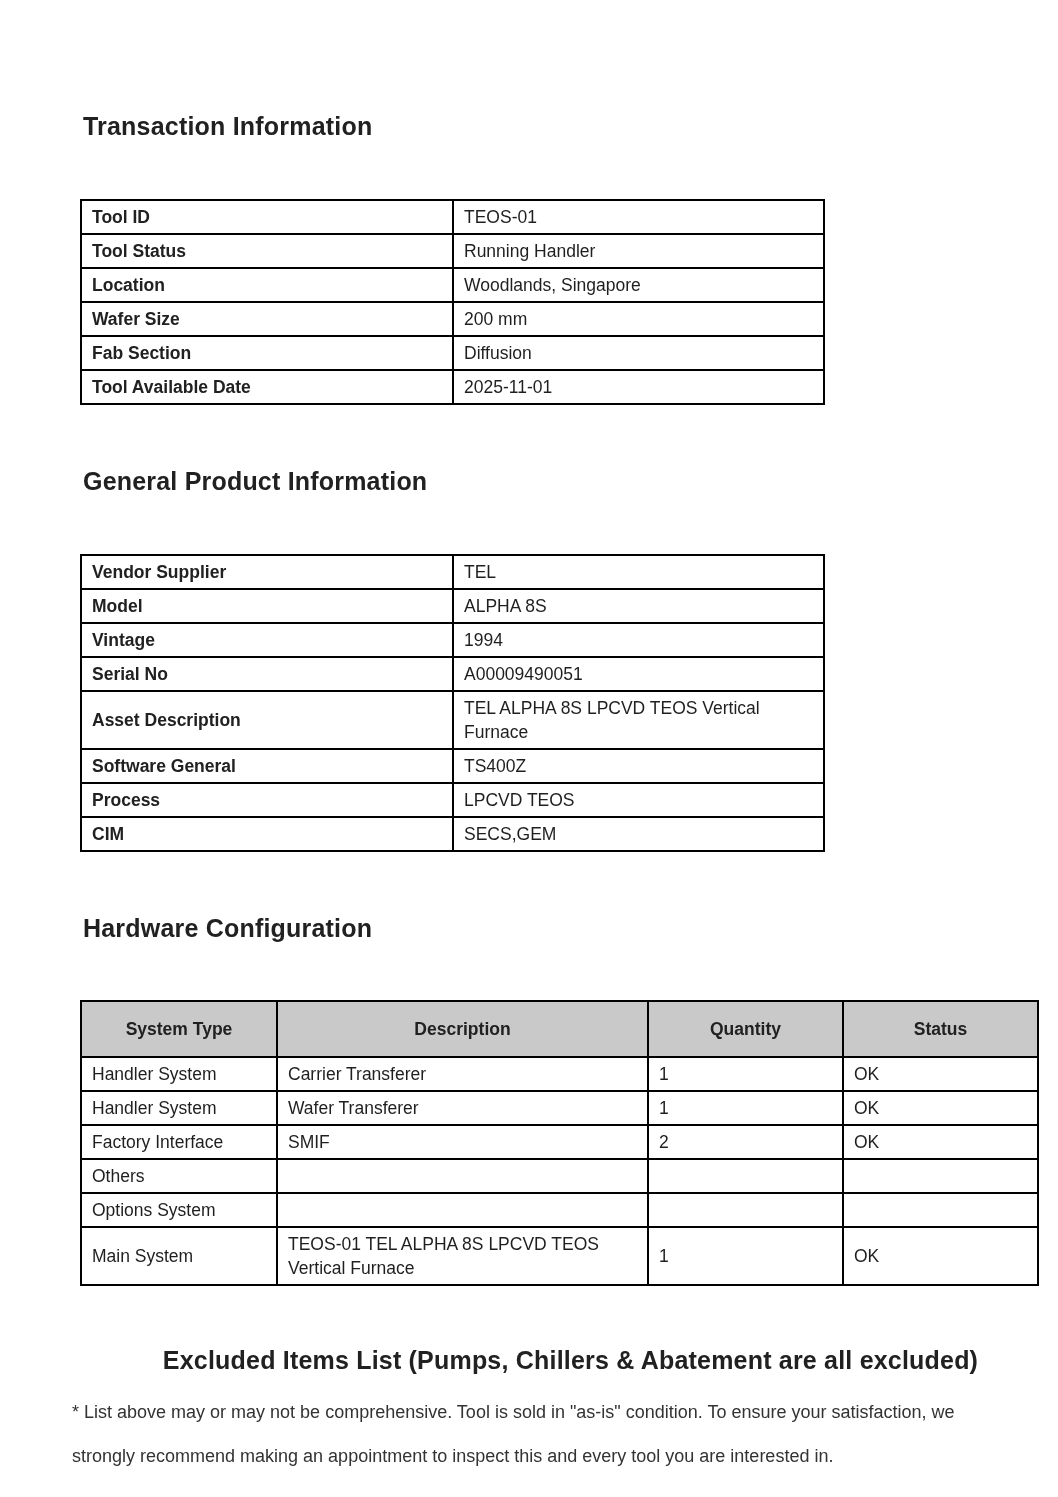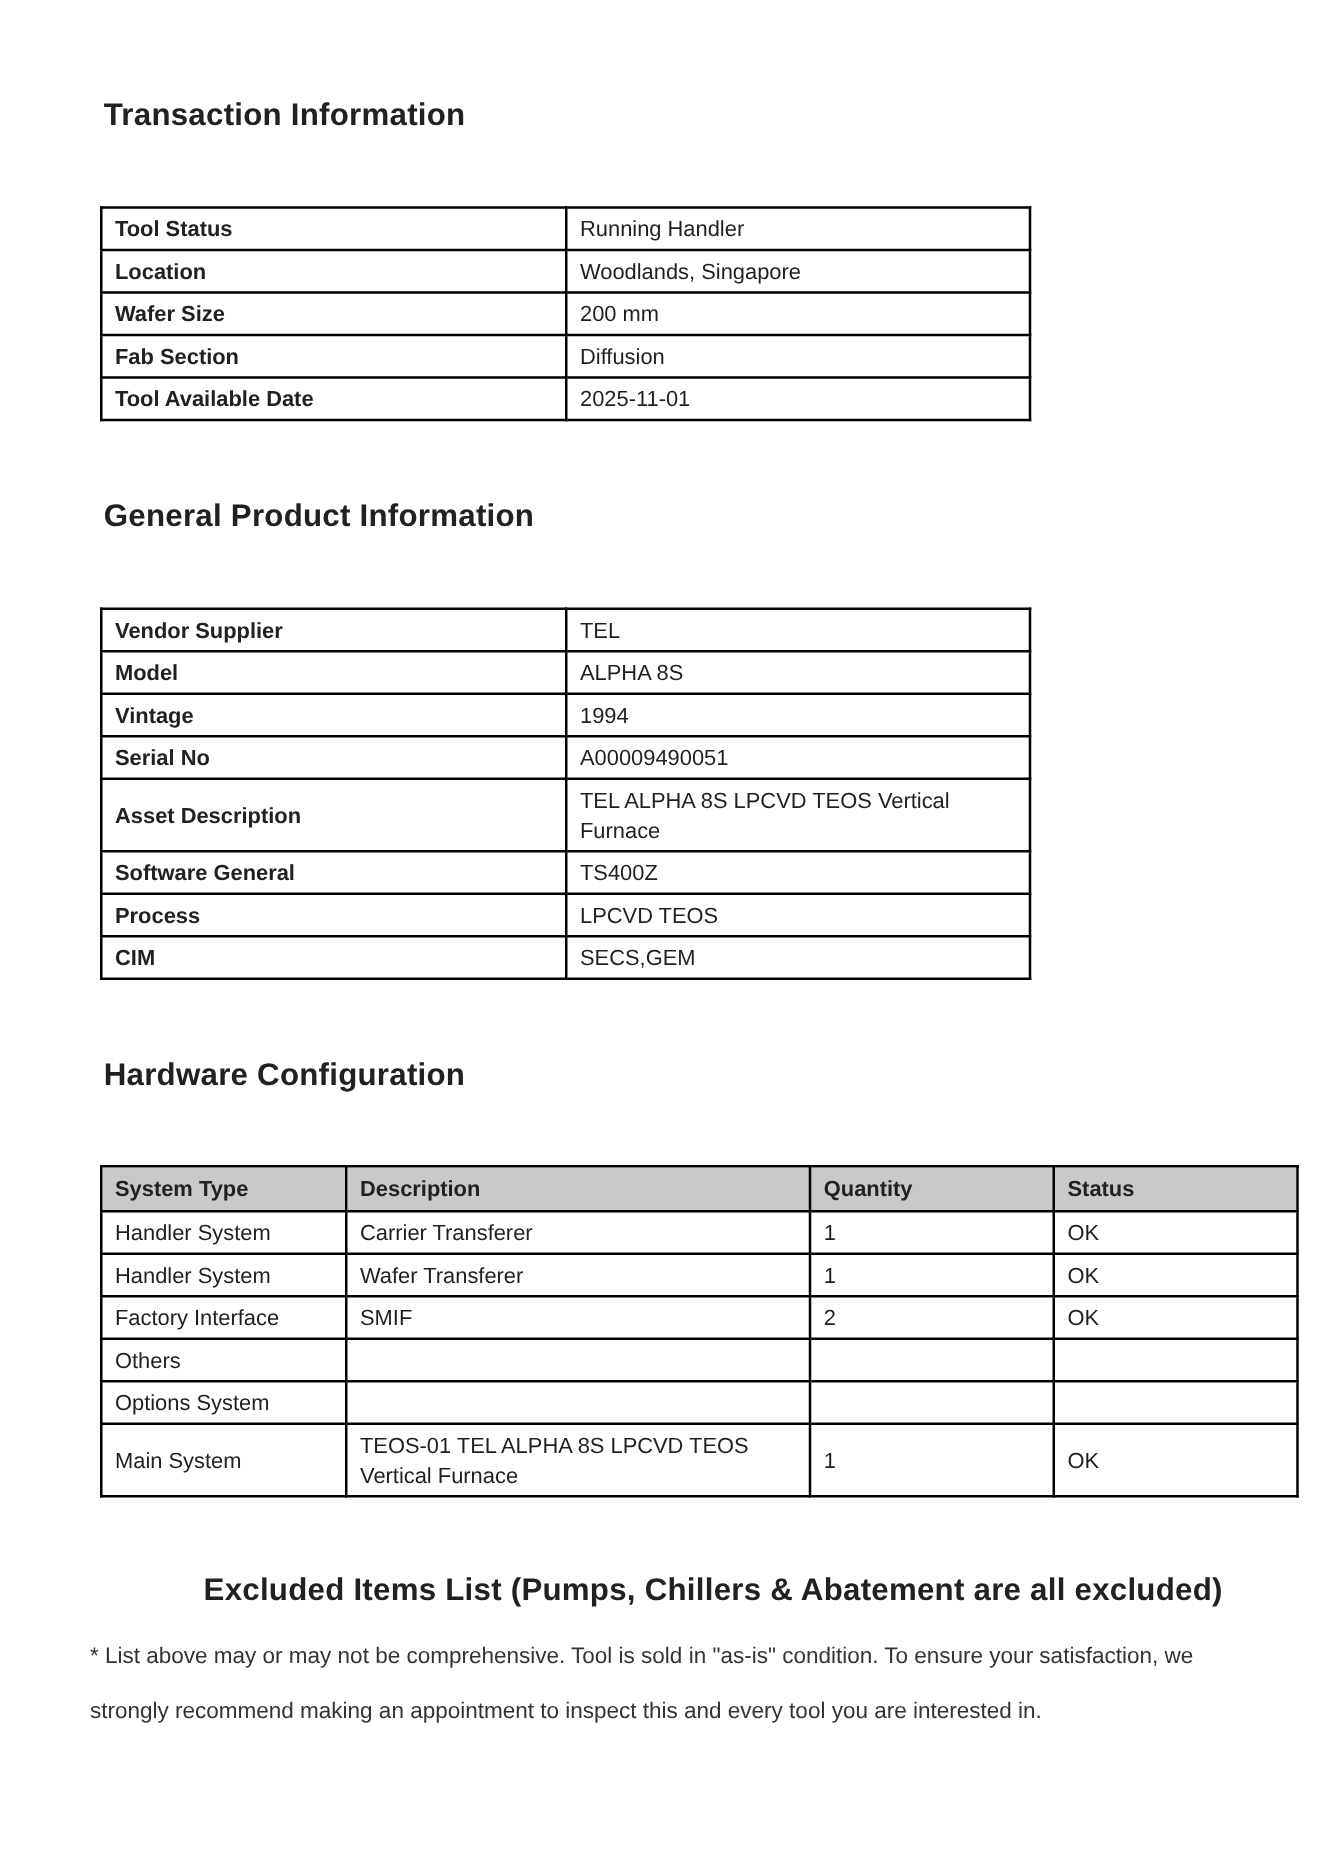--- a/index.html
+++ b/index.html
@@ -11,21 +11,21 @@
   }
   body { height: 1497px; overflow: hidden; position: relative; }
 
   .section-heading {
     font-size: 25px;
     font-weight: 700;
     color: #212121;
     margin-left: 83px;
     letter-spacing: 0.2px;
   }
-  #heading-transaction { padding-top: 78px; }
+  #heading-transaction { padding-top: 112px; }
   #heading-general   { margin-top: 62px; }
   #heading-hardware  { margin-top: 62px; }
   #heading-excluded  { margin-top: 60px; text-align: center; }
 
   table {
     border-collapse: collapse;
     margin-left: 80px;
     font-size: 17.5px;
     color: #1f1f1f;
     table-layout: fixed;
@@ -42,23 +42,23 @@
   
   .kv-table { width: 743px; margin-top: 58px; }
   .kv-table th { width: 372px; font-weight: 700; color: #212121; }
   .kv-table td { width: 371px; font-weight: 400; }
 
   
   .hw-table { width: 957px; margin-top: 57px; }
   .hw-table thead th {
     background: #c9c9c9;
     font-weight: 700;
-    text-align: left;
+    text-align: center;
     color: #212121;
-    padding: 5px 10px;
+    padding: 15px 10px;
   }
   .hw-table col.c-systype { width: 196px; }
   .hw-table col.c-desc    { width: 371px; }
   .hw-table col.c-qty     { width: 195px; }
   .hw-table col.c-status  { width: 195px; }
   .hw-table td { font-weight: 400; }
 
   .disclaimer {
     margin: 16px 0 0 72px;
     width: 918px;
@@ -67,20 +67,24 @@
     color: #333333;
   }
 </style>
 </head>
 <body>
 
 <h2 class="section-heading" id="heading-transaction">Transaction Information</h2>
 
 <table class="kv-table">
   <tbody>
+      <tr>
+        <th>Tool ID</th>
+        <td>TEOS-01</td>
+      </tr>
       <tr>
         <th>Tool Status</th>
         <td>Running Handler</td>
       </tr>
       <tr>
         <th>Location</th>
         <td>Woodlands, Singapore</td>
       </tr>
       <tr>
         <th>Wafer Size</th>

